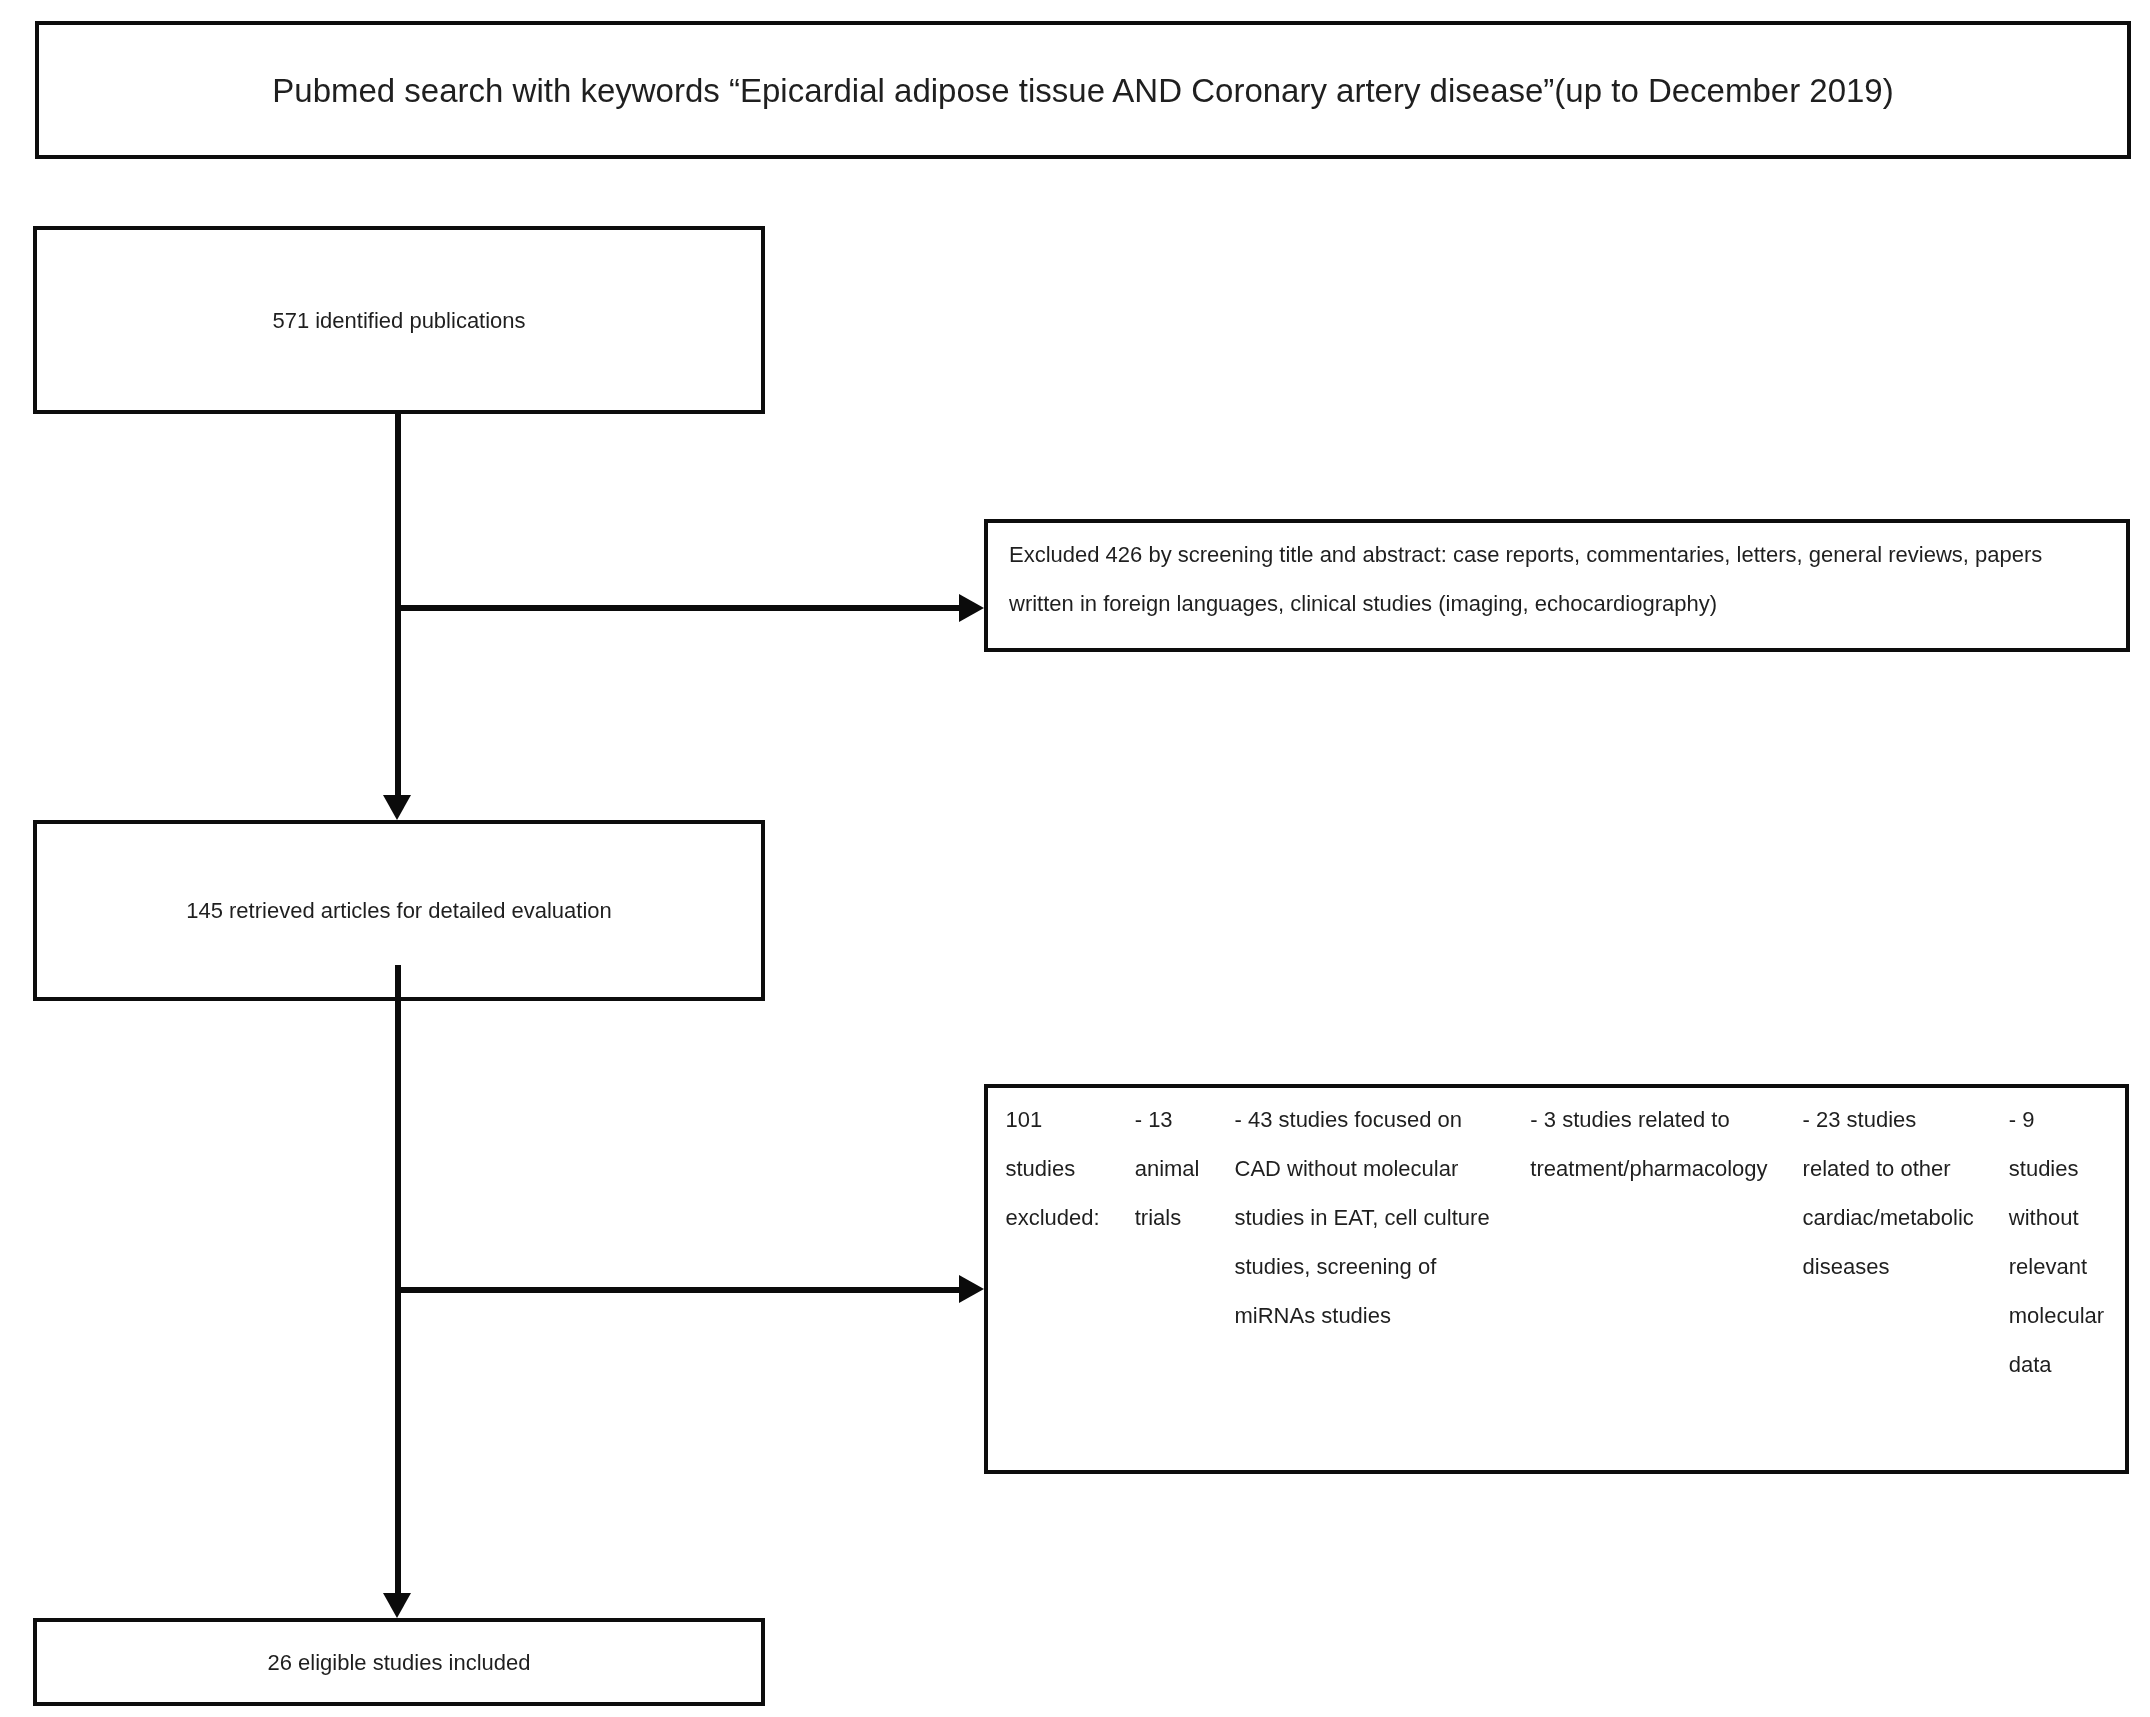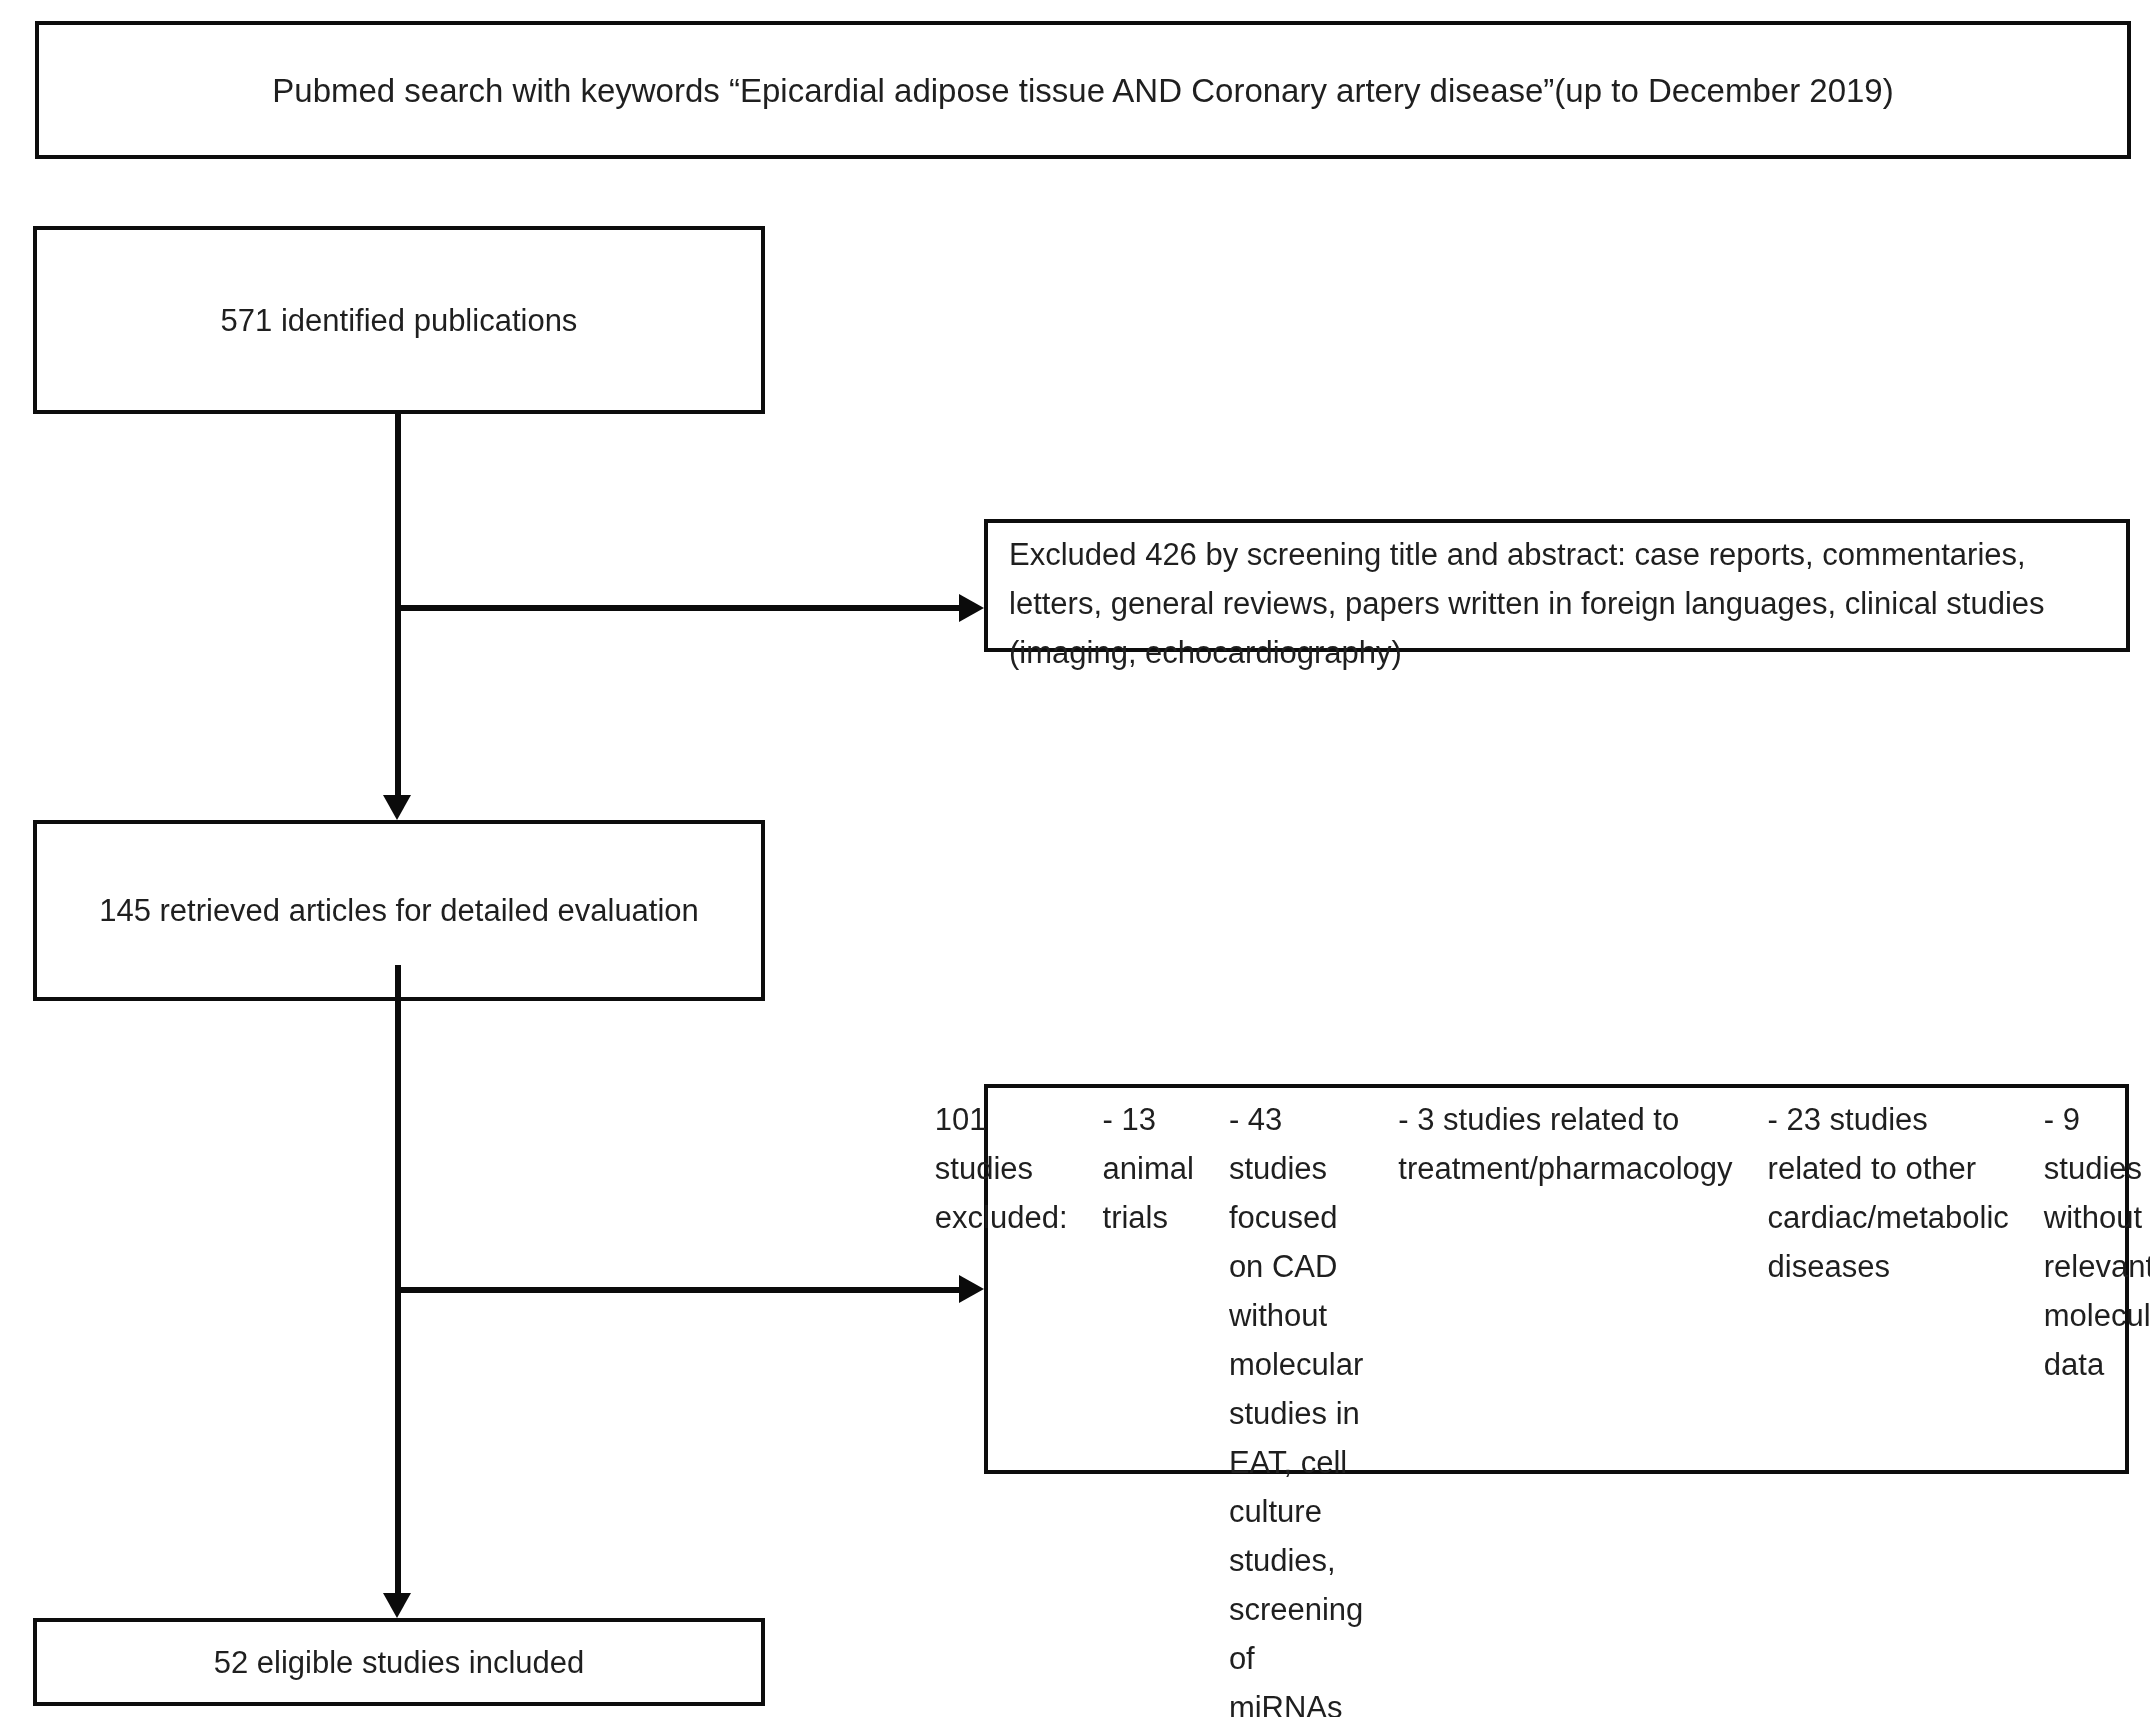--- a/index.html
+++ b/index.html
@@ -26,21 +26,21 @@
   }
   .centered {
     align-items: center;
     text-align: center;
   }
   .leftalign {
     align-items: flex-start;
     text-align: left;
   }
   .txt {
-    font-size: 31px;
+    font-size: 22px;
     line-height: 49px;
     color: #1f1f1f;
   }
   .title-txt {
     font-size: 33px;
     line-height: 55px;
     color: #1f1f1f;
   }
   
   #title-box   { left: 35px;   top: 21px;   width: 2096px; height: 138px; }
@@ -110,15 +110,15 @@
 <div id="box-excl2" class="box leftalign">
   <div class="txt">101 studies excluded:</div>
   <div class="txt">- 13 animal trials</div>
   <div class="txt">- 43 studies focused on CAD without molecular studies in EAT, cell culture studies, screening of miRNAs studies</div>
   <div class="txt">- 3 studies related to treatment/pharmacology</div>
   <div class="txt">- 23 studies related to other cardiac/metabolic diseases</div>
   <div class="txt">- 9 studies without relevant molecular data</div>
 </div>
 
 <div id="box-44" class="box centered">
-  <div class="txt">52 eligible studies included</div>
+  <div class="txt">26 eligible studies included</div>
 </div>
 
 
 </body></html>

